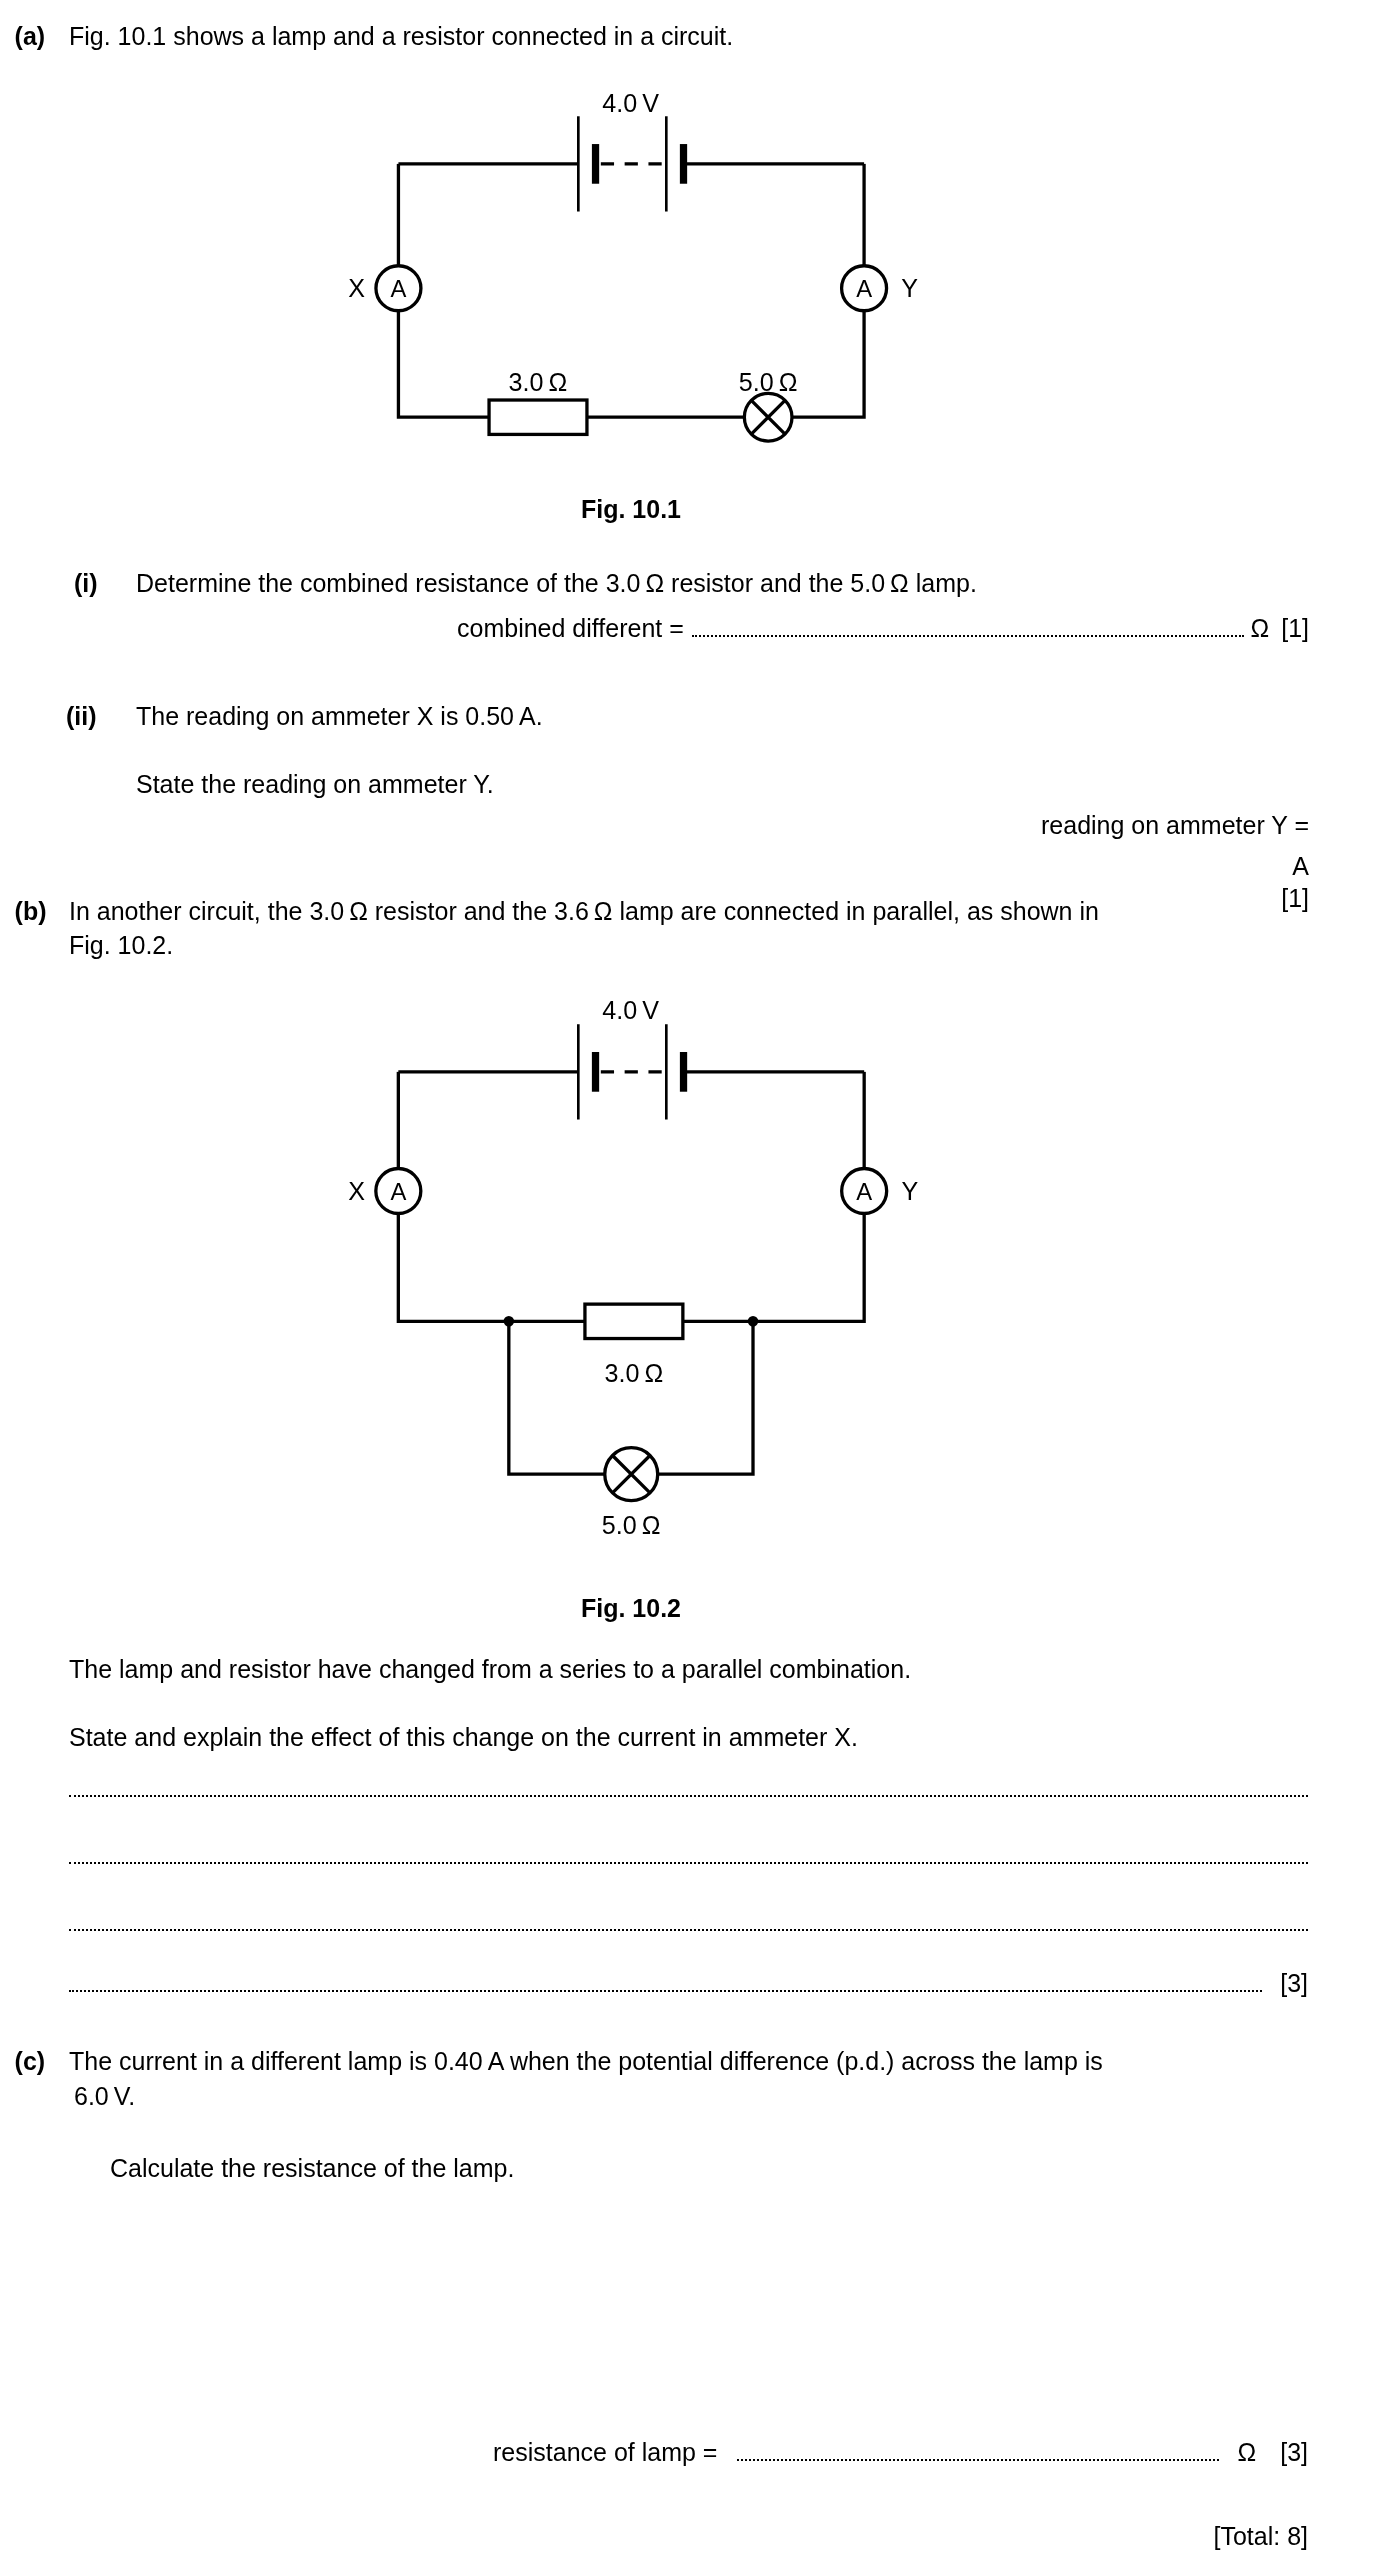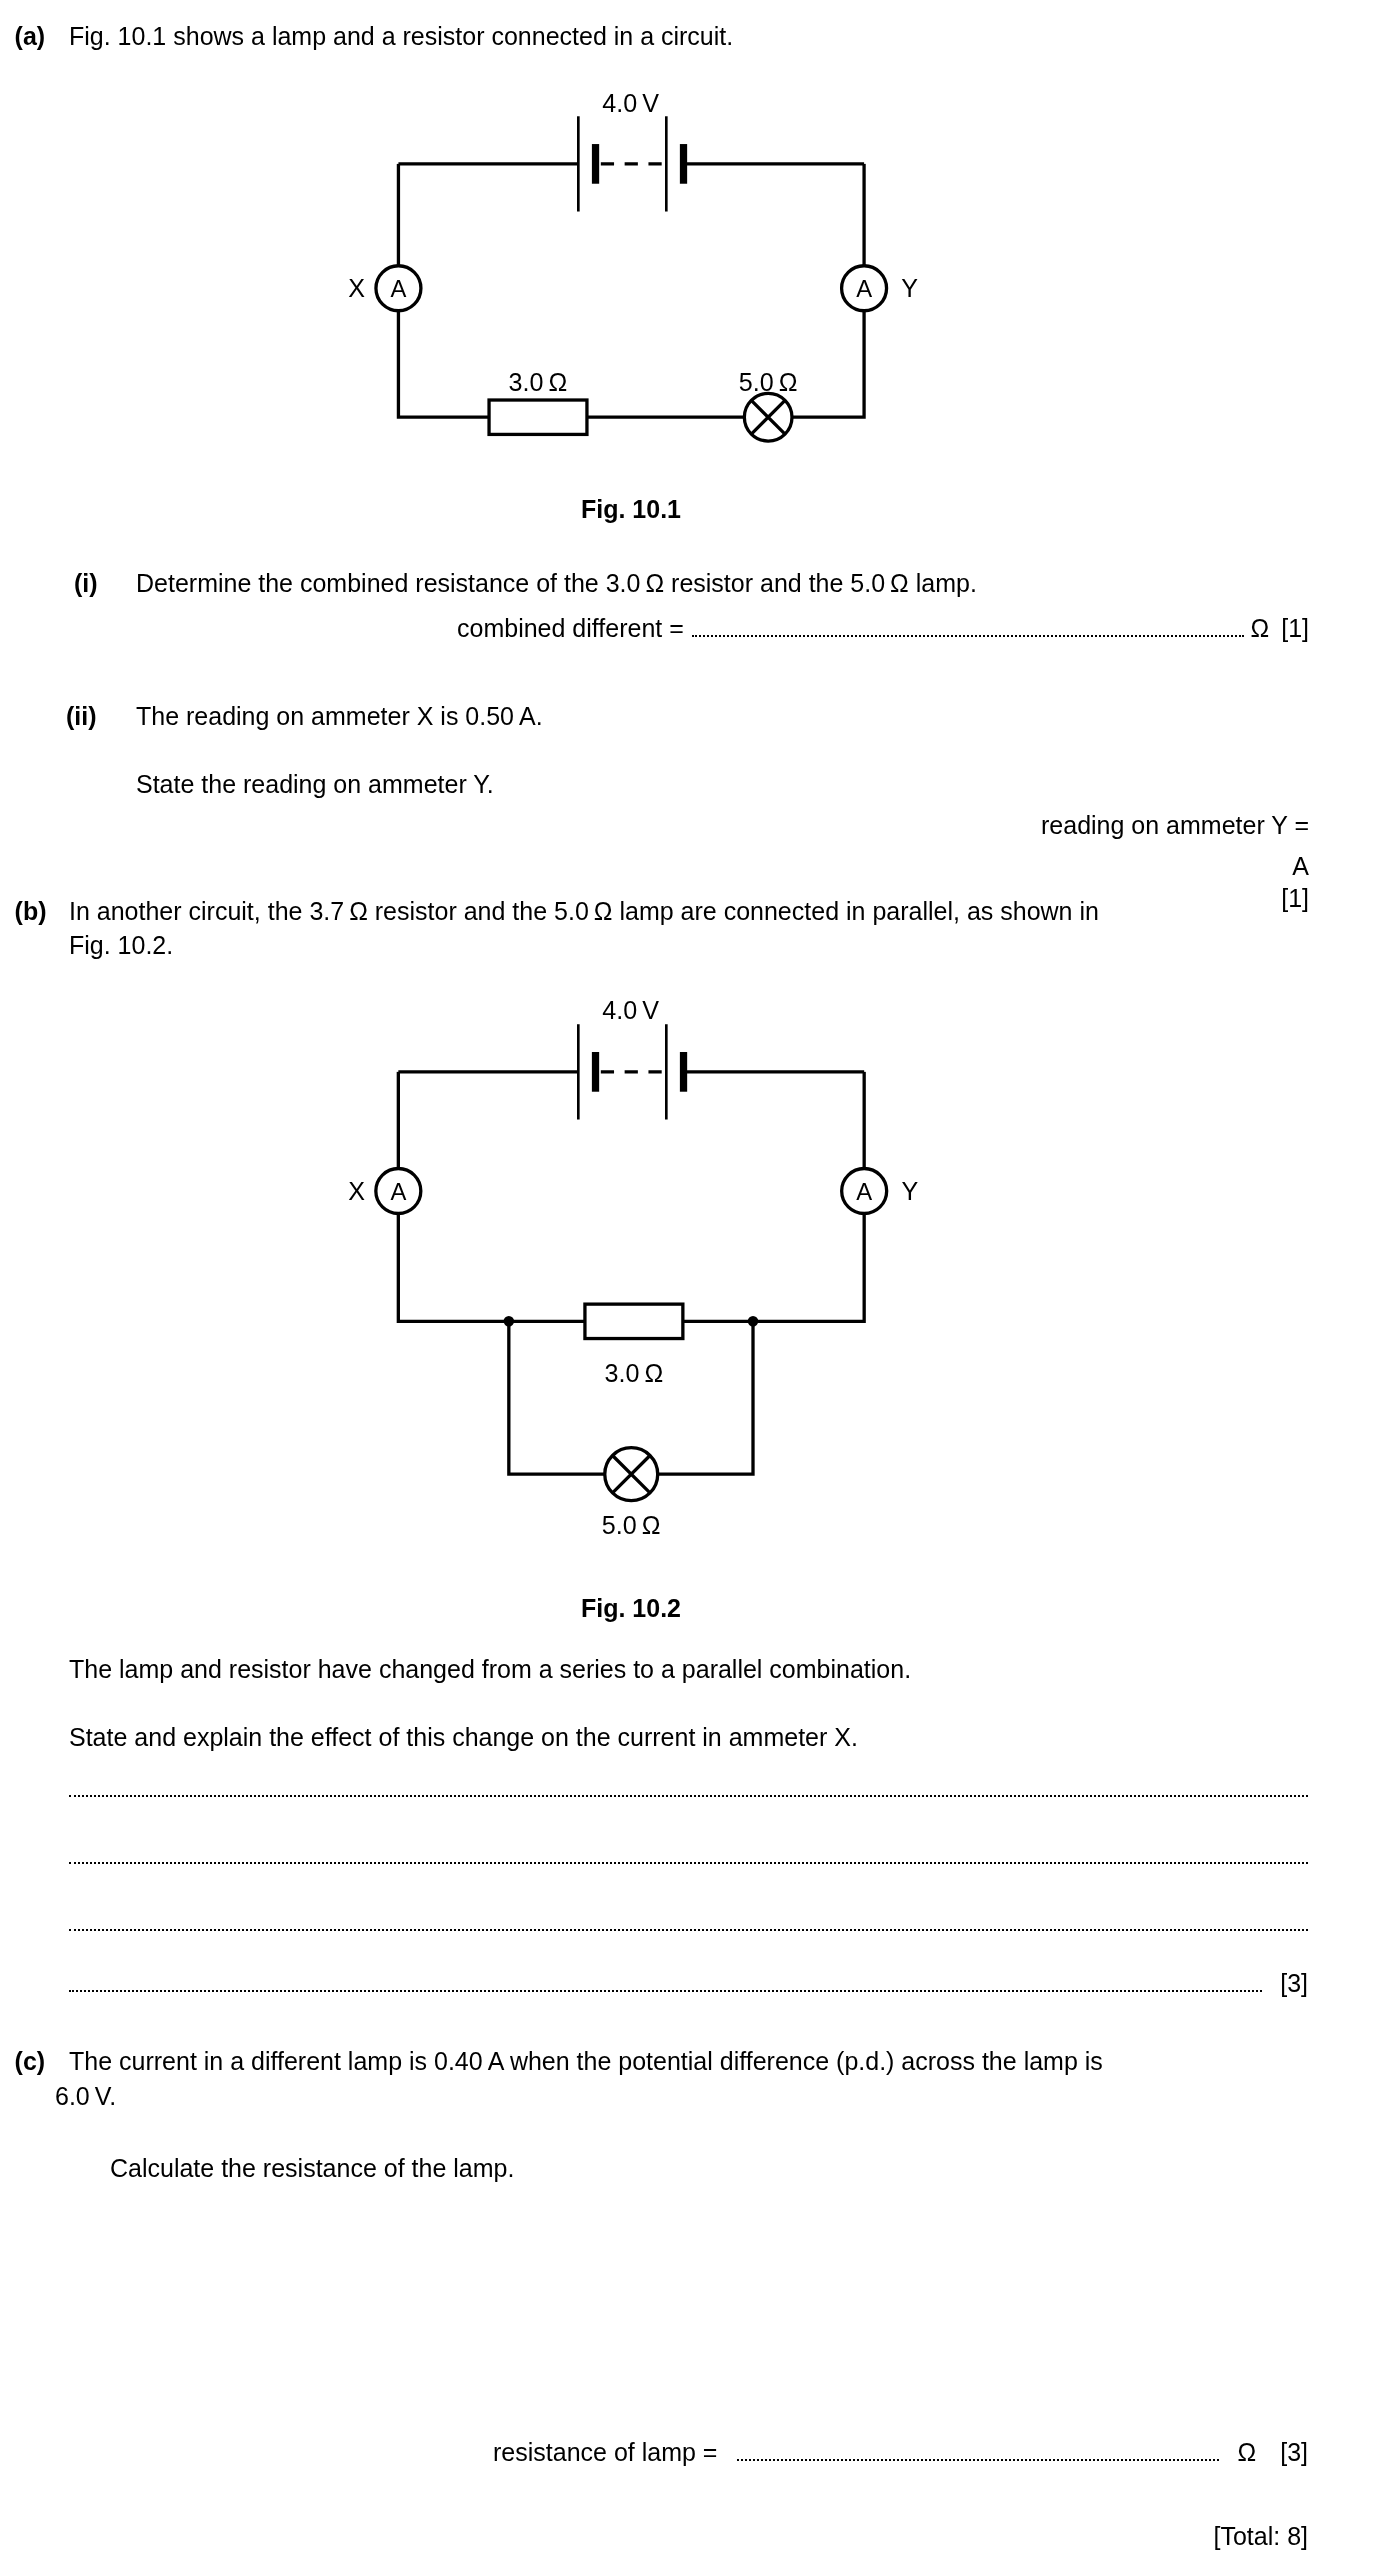--- a/index.html
+++ b/index.html
@@ -83,21 +83,21 @@
 <div class="abs" style="left:136px;top:700px;">The reading on ammeter X is 0.50 A.</div>
 <div class="abs" style="left:136px;top:768px;">State the reading on ammeter Y.</div>
 <div class="row" style="left:434px;top:809px;width:875px;flex-direction:column;">
   <span>reading on ammeter Y =</span>
   <span class="leader"></span>
   <span class="unit">A</span>
   <span class="marks">[1]</span>
 </div>
 
 <div class="abs bold" style="left:14.6px;top:895px;">(b)</div>
-<div class="abs" style="left:69px;top:895px;">In another circuit, the 3.7 Ω resistor and the 5.0 Ω lamp are connected in parallel, as shown in</div>
+<div class="abs" style="left:69px;top:895px;">In another circuit, the 3.0 Ω resistor and the 3.6 Ω lamp are connected in parallel, as shown in</div>
 <div class="abs" style="left:69px;top:929px;">Fig. 10.2.</div>
 
 <svg style="left:318px;top:966px;font-size:38px" width="649" height="622" viewBox="480 1460 980 940">
   <text x="952" y="1540" font-size="38" text-anchor="middle">4.0 V</text>
   <g>
     <path class="wire" d="M601,1620 H873"></path>
     <path class="thin" d="M873,1548 V1692"></path>
     <path class="thick" d="M899,1590 V1650"></path>
     <path class="dash" d="M907,1620 H999"></path>
     <path class="thin" d="M1006,1548 V1692"></path>
@@ -140,21 +140,21 @@
 <div class="dotline" style="left:69px;top:1795px;width:1239px;"></div>
 <div class="dotline" style="left:69px;top:1862px;width:1239px;"></div>
 <div class="dotline" style="left:69px;top:1929px;width:1239px;"></div>
 <div class="row" style="left:69px;top:1967px;width:1239px;">
   <span class="leader" style="margin-left:0;"></span>
   <span class="marks">[3]</span>
 </div>
 
 <div class="abs bold" style="left:14.6px;top:2045px;">(c)</div>
 <div class="abs" style="left:69px;top:2045px;">The current in a different lamp is 0.40 A when the potential difference (p.d.) across the lamp is</div>
-<div class="abs" style="left:55px;top:2080px;">6.0 V.</div>
+<div class="abs" style="left:74px;top:2080px;">6.0 V.</div>
 <div class="abs" style="left:69px;top:2152px;margin-left:41px;">Calculate the resistance of the lamp.</div>
 <div class="row" style="left:493px;top:2436px;width:815px;gap:12px;">
   <span>resistance of lamp =</span>
   <span class="leader"></span>
   <span class="unit">Ω</span>
   <span class="marks">[3]</span>
 </div>
 
 <div class="abs right" style="left:69px;top:2520px;width:1239px;">[Total: 8]</div>
 

